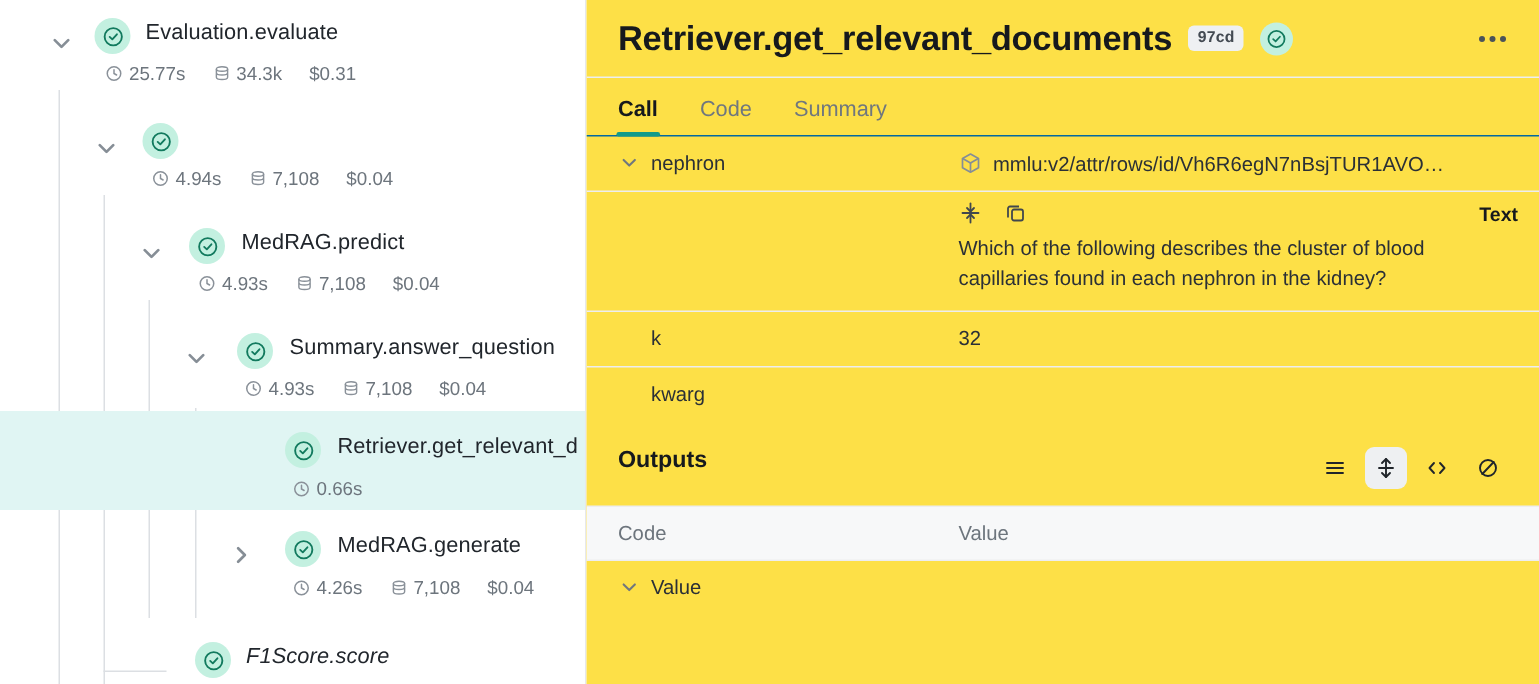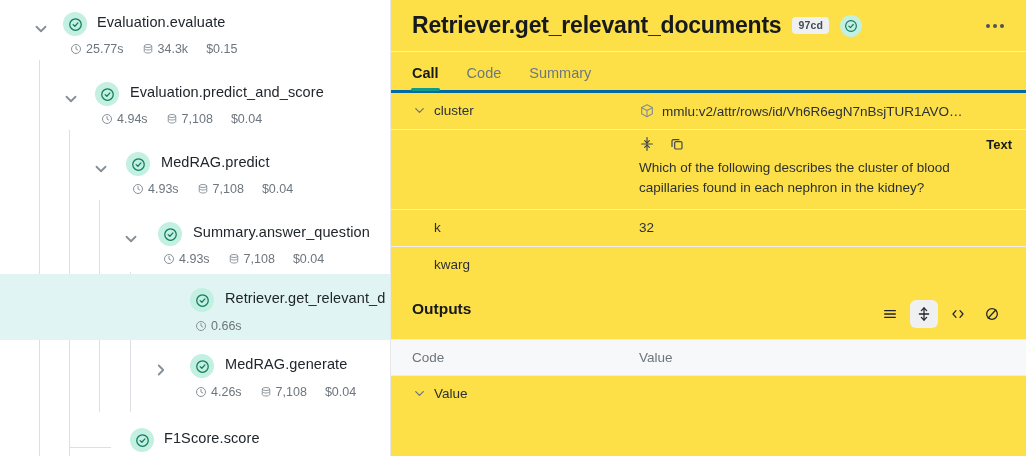--- a/index.html
+++ b/index.html
@@ -139,21 +139,21 @@
     padding: 6px 2px;
     cursor: pointer;
   }
   .kebab i { width: 4px; height: 4px; border-radius: 50%; background: #4b5359; display:block;}
 
   .tabs {
     display: flex; align-items: flex-end;
     height: 38px;
     padding: 0 21px;
     gap: 28px;
-    border-bottom: 3px solid #0369a1;
+    border-bottom: 1px solid #0369a1;
     position: relative;
   }
   .tab {
     font-size: 14.5px;
     color: #70777e;
     padding-bottom: 9px;
     position: relative;
     cursor: pointer;
     white-space: nowrap;
   }
@@ -305,40 +305,39 @@
             <span class="mi">
               <svg viewBox="0 0 24 24" fill="none" stroke="currentColor" stroke-width="1.9">
                   <ellipse cx="12" cy="6" rx="7.5" ry="3"></ellipse>
                   <path d="M4.5 6v5c0 1.7 3.4 3 7.5 3s7.5-1.3 7.5-3V6"></path>
                   <path d="M4.5 11.5V17c0 1.7 3.4 3 7.5 3s7.5-1.3 7.5-3v-5.5"></path>
                 </svg>
               <span>34.3k</span>
             </span>
             <span class="gap"></span>
             <span class="mi">
-              <span>$0.15</span>
+              <span>$0.31</span>
             </span>
           </span>
         </div>
       </div>
 
       <div class="tree-row" style="top:70px;">
         <div class="row-inner">
           <span class="chevron" style="left:62px;">
             <svg viewBox="0 0 24 24" fill="none" stroke="currentColor" stroke-width="2.4" stroke-linecap="round" stroke-linejoin="round">
                 <polyline points="6 9 12 15 18 9"></polyline>
               </svg>
           </span>
           <span class="status-dot" style="left:95px;">
             <svg viewBox="0 0 24 24" fill="none" stroke="#127a5e" stroke-width="2">
                 <circle cx="12" cy="12" r="9.2"></circle>
                 <polyline points="8.2 12.2 11 14.8 15.9 9.4" stroke-linecap="round" stroke-linejoin="round"></polyline>
               </svg>
           </span>
-          <span class="row-title" style="left:130px;">Evaluation.predict_and_score</span>
           <span class="row-meta" style="left:101px;">
             <span class="mi">
               <svg viewBox="0 0 24 24" fill="none" stroke="currentColor" stroke-width="2">
                   <circle cx="12" cy="12" r="9"></circle>
                   <polyline points="12 7 12 12 15.5 14" stroke-linecap="round"></polyline>
                 </svg>
               <span>4.94s</span>
             </span>
             <span class="gap"></span>
             <span class="mi">
@@ -497,21 +496,21 @@
       </div>
 
       <div class="tree-row" style="top:427px; height:29px;">
         <div class="row-inner">
           <span class="status-dot" style="left:130px; top:1px;">
             <svg viewBox="0 0 24 24" fill="none" stroke="#127a5e" stroke-width="2">
                 <circle cx="12" cy="12" r="9.2"></circle>
                 <polyline points="8.2 12.2 11 14.8 15.9 9.4" stroke-linecap="round" stroke-linejoin="round"></polyline>
               </svg>
           </span>
-          <span class="row-title" style="left:164px; top:3px;">F1Score.score</span>
+          <span class="row-title" style="left:164px; top:3px;font-style:italic;">F1Score.score</span>
         </div>
       </div>
 
     </div>
     <div class="tree-divider"></div>
   </div>
 
   <div class="detail-panel">
 
     <div class="detail-header">
@@ -539,21 +538,21 @@
 
     <div class="call-table">
 
       <div class="kv-row">
         <div class="kv-key">
           <span class="kchev">
             <svg viewBox="0 0 24 24" fill="none" stroke="currentColor" stroke-width="2.2" stroke-linecap="round" stroke-linejoin="round">
                 <polyline points="6 9 12 15 18 9"></polyline>
               </svg>
           </span>
-          <span>cluster</span>
+          <span>nephron</span>
         </div>
         <div class="kv-val">
           <span class="cube-ic">
             <svg viewBox="0 0 24 24" fill="none" stroke="currentColor" stroke-width="1.7" stroke-linejoin="round">
                 <path d="M12 2.6l8 4.3v9.4l-8 4.4-8-4.4V6.9z"></path>
                 <path d="M4.2 7.1L12 11.4l7.8-4.3"></path>
                 <path d="M12 11.4V20.5"></path>
               </svg>
           </span>
           <span class="ref-text">mmlu:v2/attr/rows/id/Vh6R6egN7nBsjTUR1AVO…</span>

